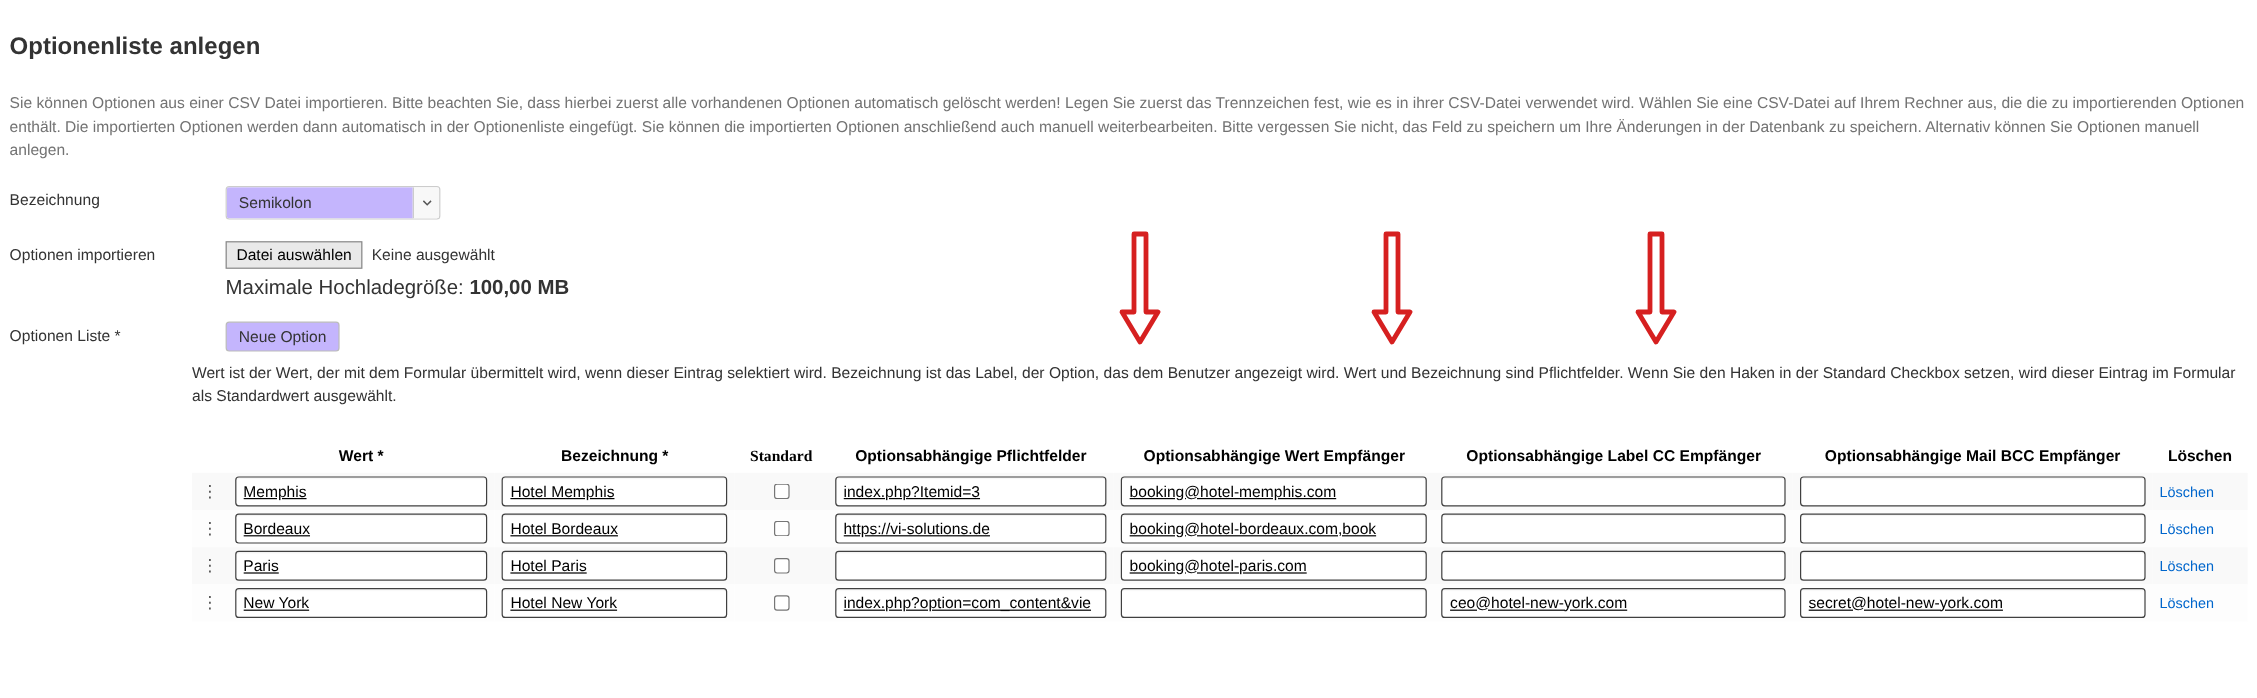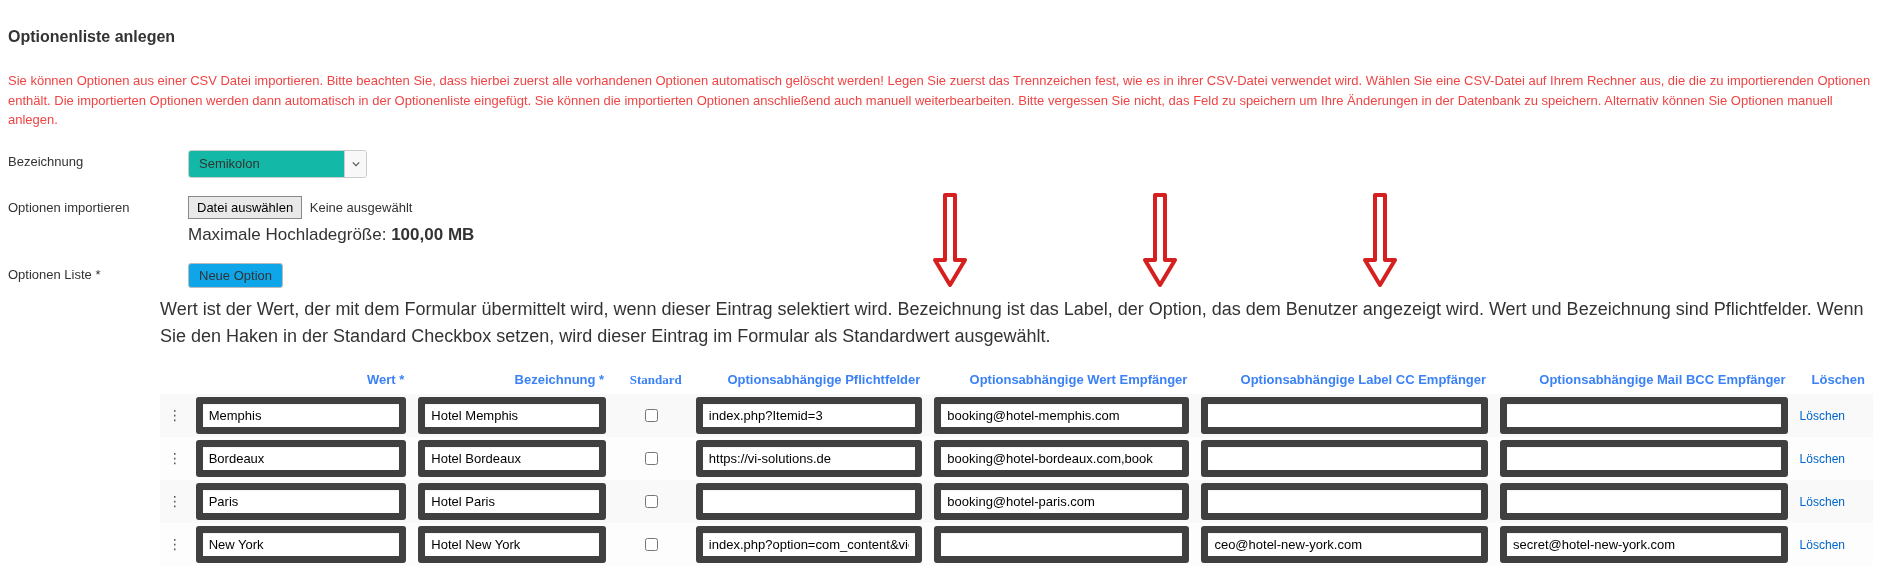--- a/index.html
+++ b/index.html
@@ -5,28 +5,28 @@
     * { box-sizing: border-box; }
     body {
       font-family: Arial, Helvetica, sans-serif;
       font-size: 13px;
       color: #333;
       margin: 0;
       padding: 8px;
       background: #fff;
     }
     h2.page-title {
-      font-size: 16px;
+      font-size: 20px;
       font-weight: bold;
       color: #333;
       margin: 20px 0 25px 0;
     }
     .intro {
       font-size: 13px;
-      color: #ef4444;
+      color: #737373;
       line-height: 1.5;
       margin-bottom: 20px;
     }
     .form-row {
       display: flex;
       align-items: flex-start;
       margin-bottom: 18px;
     }
     .form-label {
       width: 180px;
@@ -43,35 +43,35 @@
       border-radius: 3px;
       overflow: hidden;
       height: 28px;
     }
     .select-main {
       padding: 4px 10px;
       min-width: 155px;
       display: flex;
       align-items: center;
       font-size: 13px;
-      background: #14b8a6;
+      background: #c4b5fd;
       text-align: center;
     }
     .select-toggle {
       width: 22px;
       border-left: 1px solid #ccc;
       display: flex;
       align-items: center;
       justify-content: center;
       background: #f8f8f8;
       cursor: pointer;
     }
     .btn {
       border: 1px solid #bbb;
-      background: #0ea5e9;
+      background: #c4b5fd;
       padding: 4px 10px;
       font-size: 13px;
       border-radius: 3px;
       cursor: pointer;
       color: #333;
     }
     .btn-file {
       border: 1px solid #888;
       background: #e9e9e9;
       padding: 3px 8px;
@@ -82,35 +82,35 @@
       margin-left: 4px;
       font-size: 13px;
     }
     .upload-size {
       margin-top: 6px;
       font-size: 17px;
     }
     .help-text {
       margin-left: 152px;
       margin-top: 8px;
-      margin-bottom: 16px;
-      font-size: 18px;
+      margin-bottom: 26px;
+      font-size: 13px;
       line-height: 1.5;
     }
     table.options-table {
       margin-left: 152px;
       border-collapse: collapse;
       font-size: 13px;
       width: calc(100% - 152px);
     }
     table.options-table th {
-      text-align: right;
+      text-align: center;
       font-weight: bold;
       padding: 6px 8px;
-      color: #3b82f6;
+      color: #000000;
       white-space: nowrap;
     }
     table.options-table td {
       padding: 3px 6px;
       vertical-align: middle;
     }
     table.options-table tbody tr {
       background: #f9f9f9;
     }
     table.options-table tbody tr:nth-child(even) {
@@ -119,26 +119,27 @@
     .drag-handle {
       width: 18px;
       text-align: center;
       cursor: grab;
       color: #555;
       font-size: 14px;
       line-height: 1;
     }
     input.cell-input {
       width: 100%;
-      border: 7px solid #404040;
+      border: 1px solid #404040;
       border-radius: 3px;
       padding: 4px 6px;
       font-size: 13px;
       background: #fff;
       box-shadow: inset 0 1px 1px rgba(0,0,0,0.05);
+      text-decoration: underline;
     }
     .col-wert { width: 195px; }
     .col-bez { width: 175px; }
     .col-std { width: 55px; text-align: center; font-family: Liberation Serif, serif;}
     .col-page { width: 200px; }
     .col-mail { width: 200px; }
     .col-cc { width: 195px; }
     .col-bcc { width: 200px; }
     .col-del { width: 65px; }
     .delete-link {

